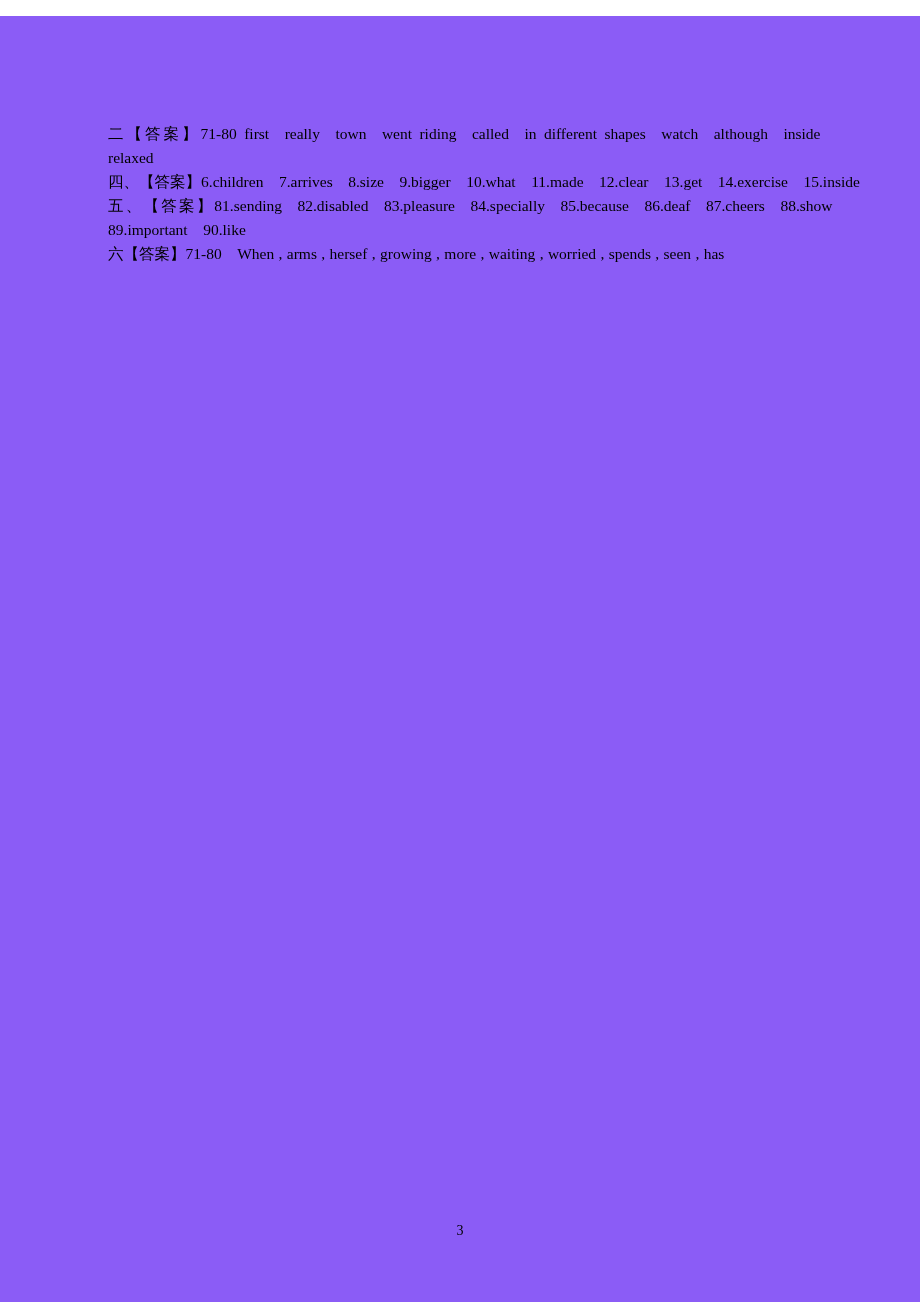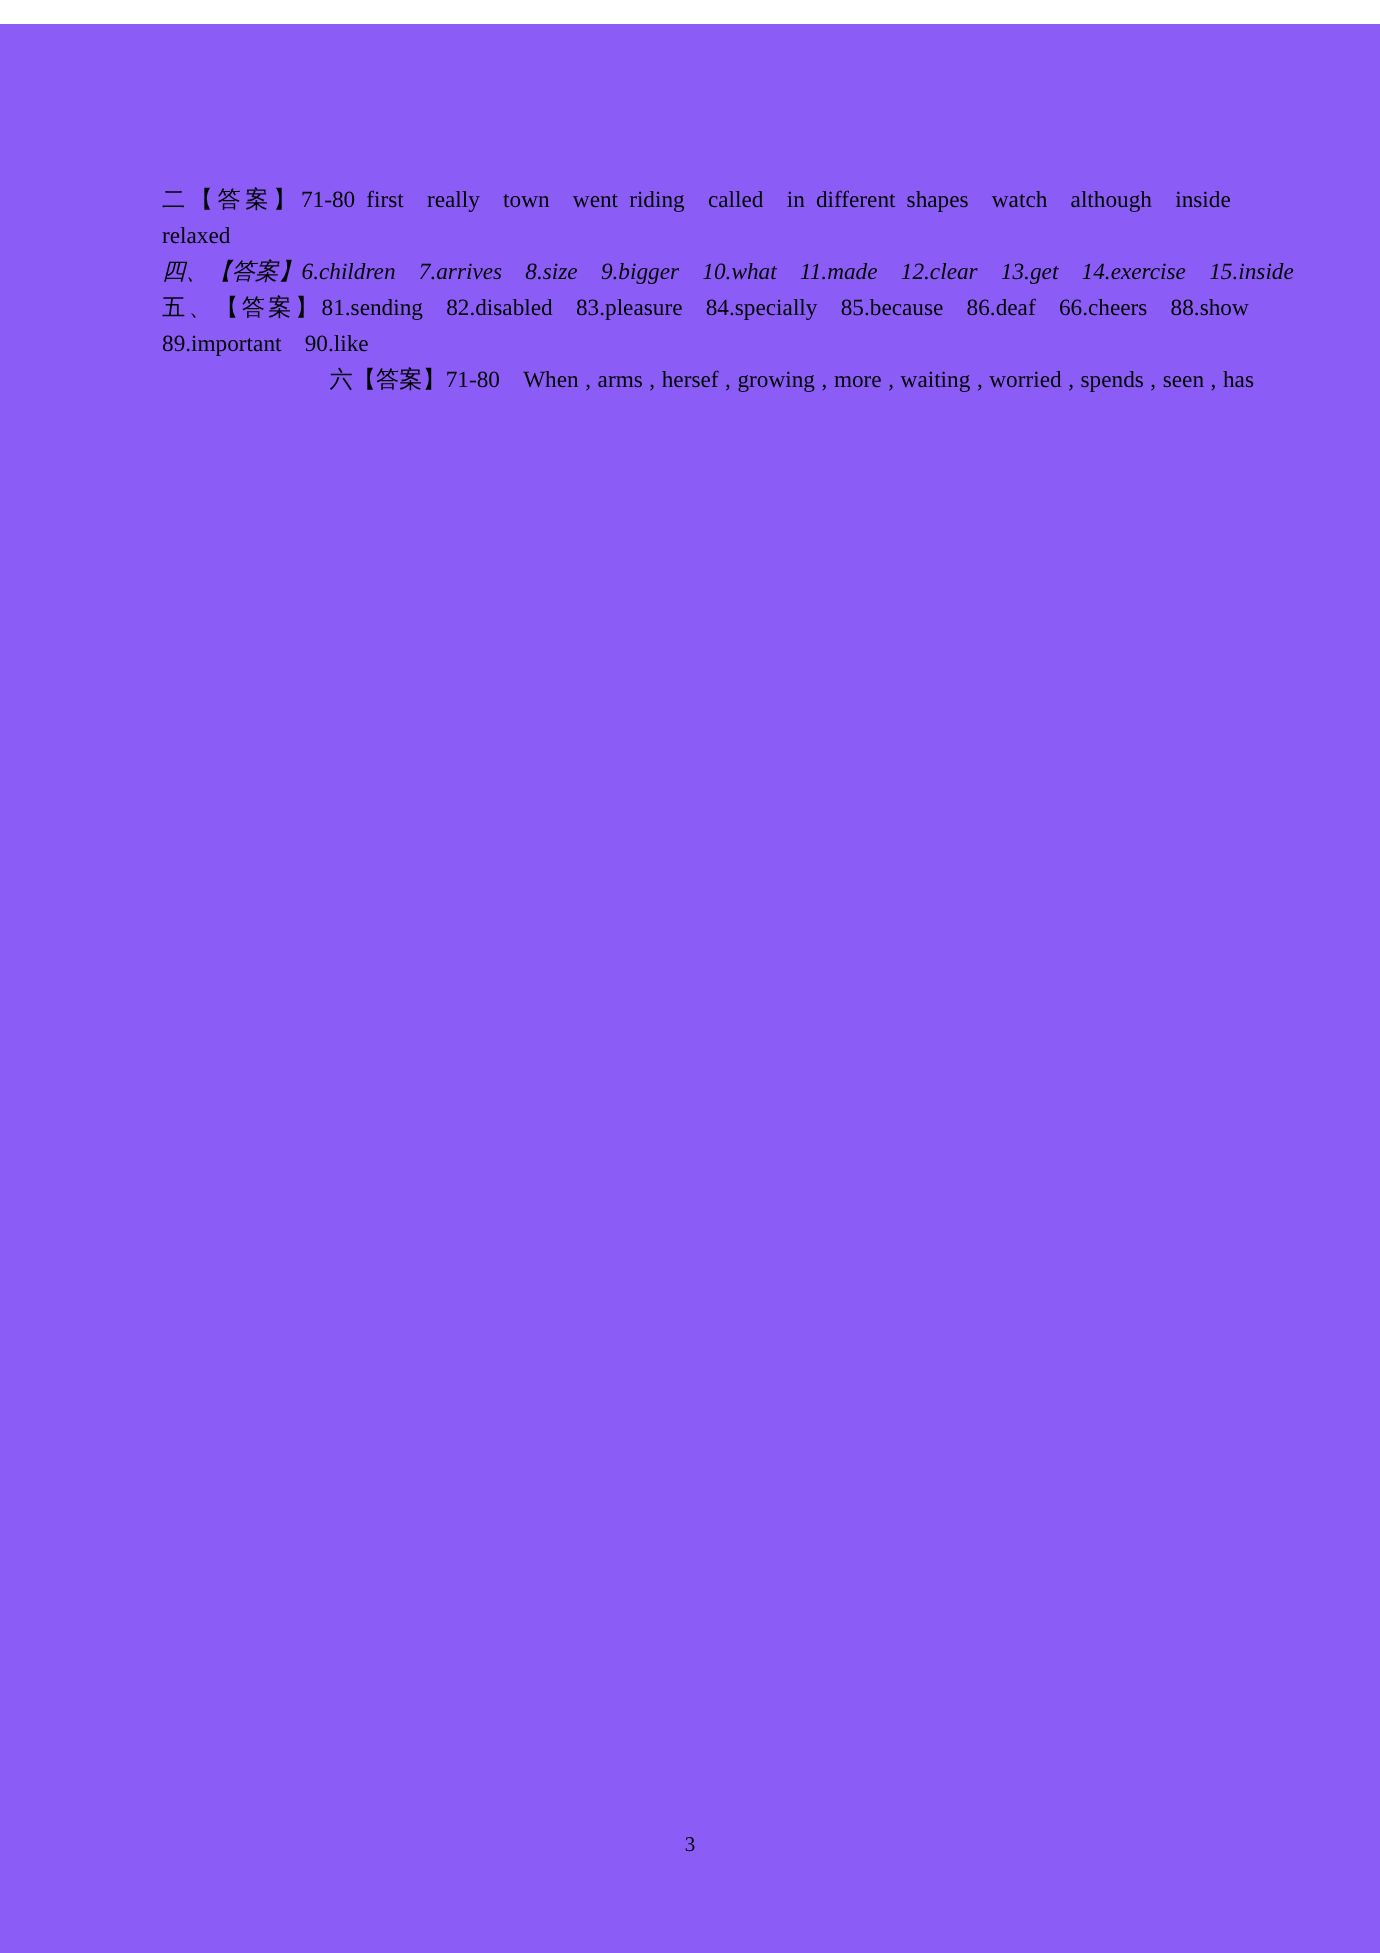--- a/index.html
+++ b/index.html
@@ -41,23 +41,23 @@
     margin: 0;
     padding: 0;
     white-space: normal;
     letter-spacing: 0;
     word-spacing: 0.5px;
   }
 
   
   .ans-line.wide     { width: 728px; }
   .ans-line.wide-2   { width: 756px; }
-  .ans-line.wide-3   { width: 772px; font-style: italic; }
+  .ans-line.wide-3   { width: 772px; }
   .ans-line.wide-4   { width: 740px; }
-  .ans-line.narrow   { width: 728px; text-align: right; }
+  .ans-line.narrow   { width: 728px; text-align: left; }
 
   .page-number {
     position: absolute;
     left: 0;
     top: 1206px;
     width: 920px;
     text-align: center;
     font-size: 14px;
     line-height: 18px;
     font-family: "Liberation Serif", "DejaVu Serif", serif;
@@ -69,21 +69,21 @@
 
 <div class="page">
 
   <div class="content">
 
     <p class="ans-line wide">二【答案】71-80 first really town went riding called in different shapes watch although inside relaxed</p>
 
 
     <p class="ans-line wide-3">四、【答案】6.children 7.arrives 8.size 9.bigger 10.what 11.made 12.clear 13.get 14.exercise 15.inside</p>
 
-    <p class="ans-line wide-4">五、【答案】81.sending 82.disabled 83.pleasure 84.specially 85.because 86.deaf 66.cheers 88.show 89.important 90.like</p>
+    <p class="ans-line wide-4">五、【答案】81.sending 82.disabled 83.pleasure 84.specially 85.because 86.deaf 87.cheers 88.show 89.important 90.like</p>
 
     <p class="ans-line narrow">六【答案】71-80 When , arms , hersef , growing , more , waiting , worried , spends , seen , has</p>
 
   </div>
 
   <div class="page-number">3</div>
 
 </div>
 
 </body></html>

